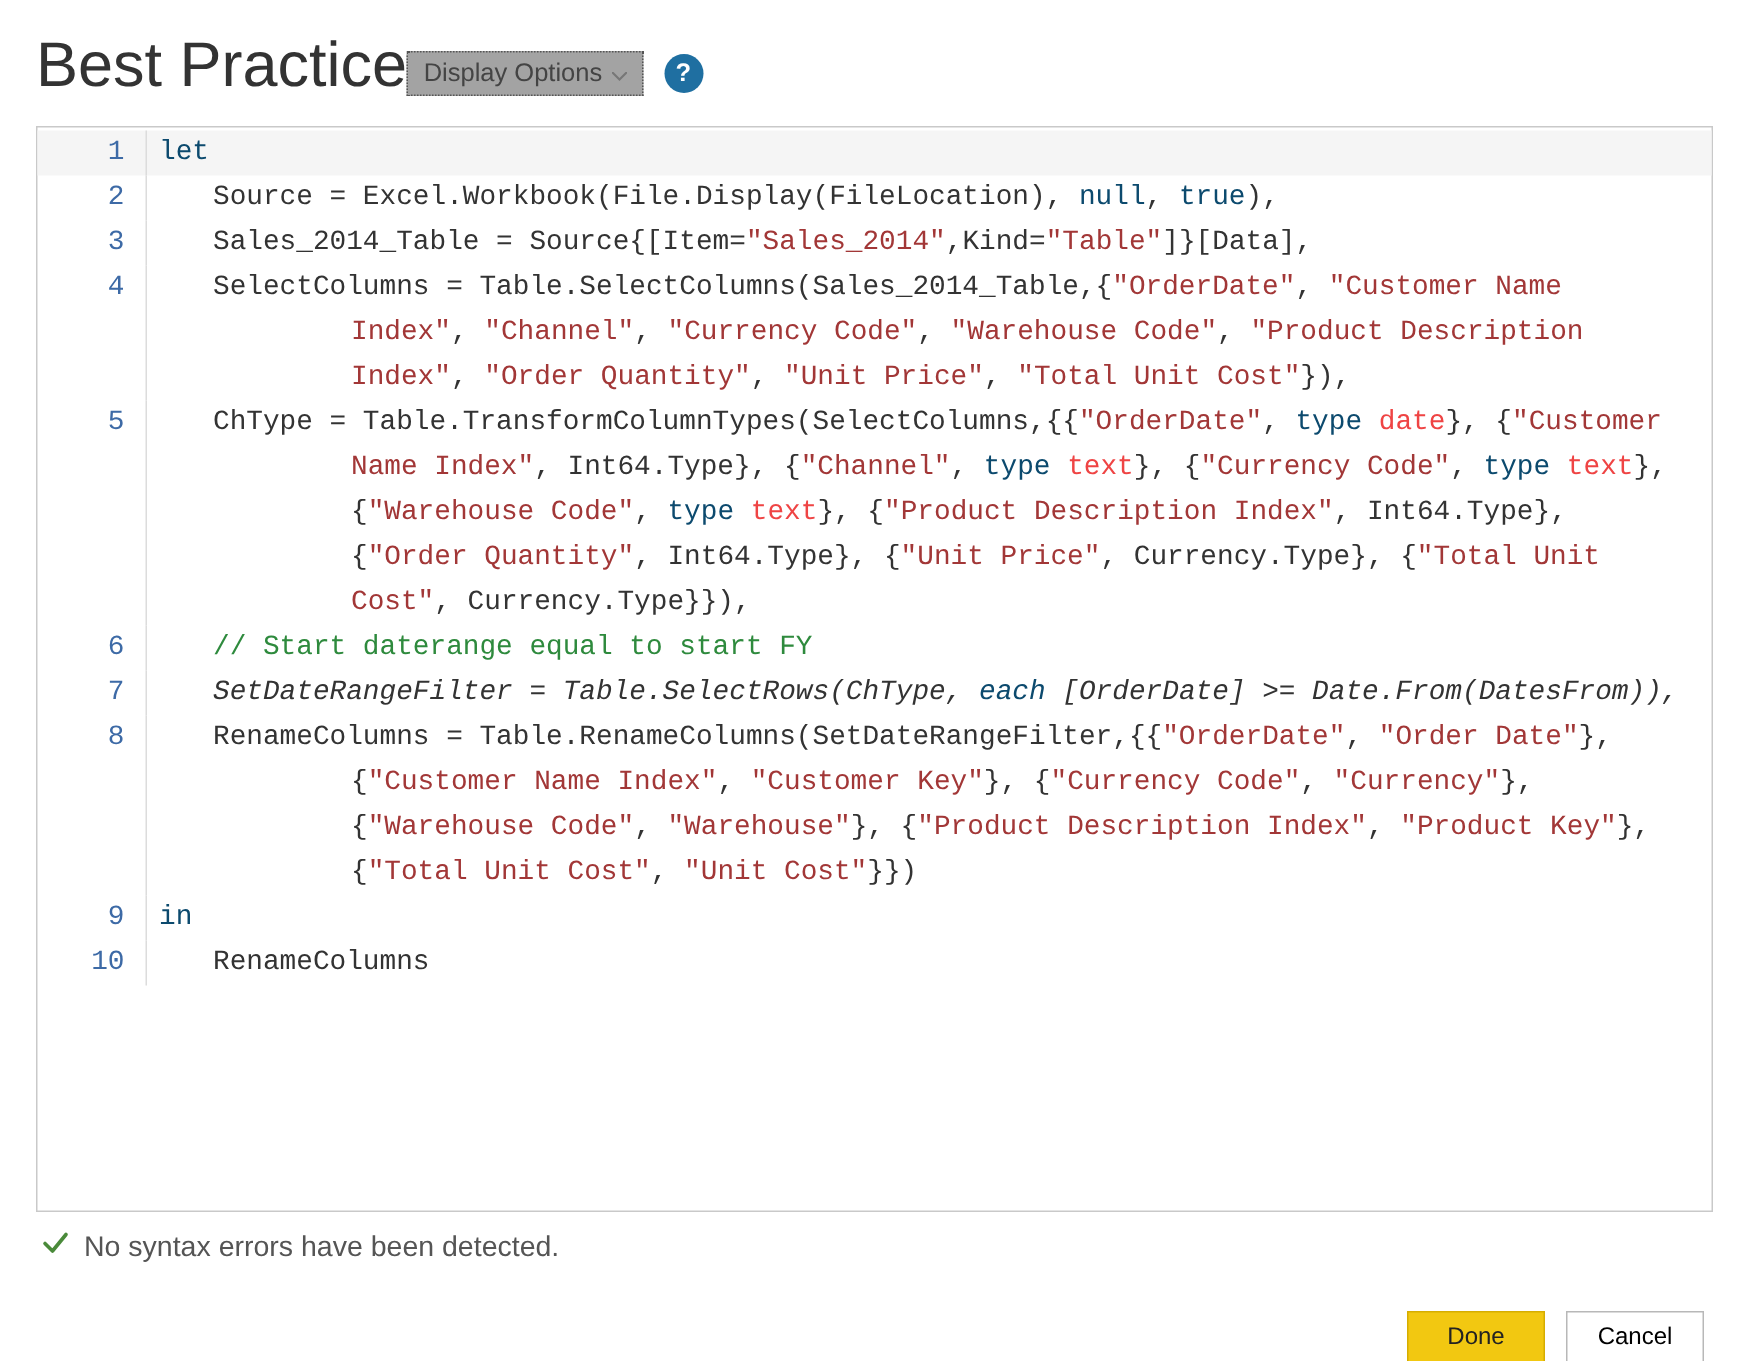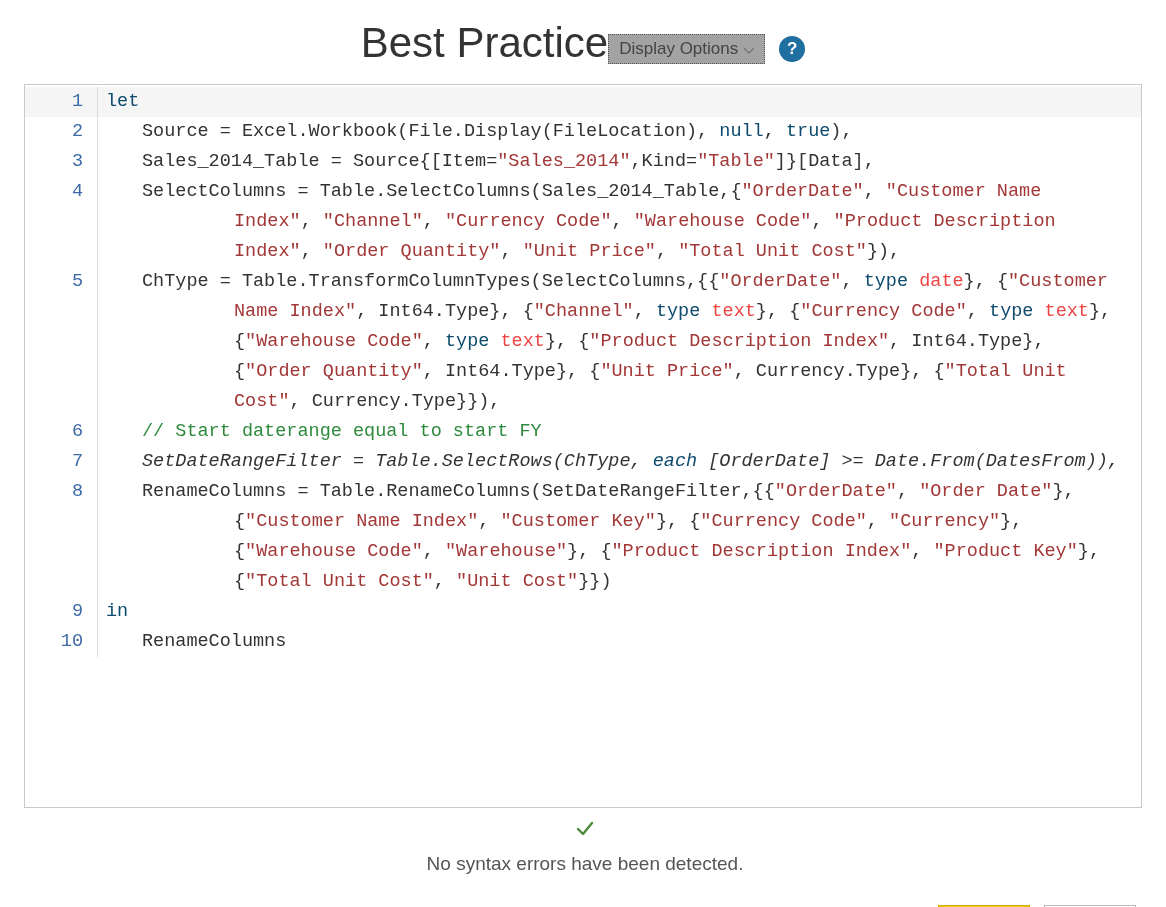--- a/index.html
+++ b/index.html
@@ -10,21 +10,21 @@
     color: #333;
     width: 1166px;
   }
   .page {
     padding: 20px 24px 30px 24px;
     box-sizing: border-box;
   }
   .header-row {
     display: flex;
     align-items: flex-start;
-    justify-content: center;
+    justify-content: flex-start;
     margin-bottom: 18px;
   }
   .title {
     font-size: 42px;
     font-weight: 300;
     color: #333333;
     margin: 0;
     line-height: 1.1;
   }
   .header-right {
@@ -114,21 +114,20 @@
   .row-current { background: #f5f5f5; }
 
   .status-row {
     display: flex;
     align-items: center;
     gap: 10px;
     margin-top: 12px;
     padding-left: 4px;
     color: #555;
     font-size: 19px;
-    flex-direction: column;
   }
   .check-icon {
     color: #4a8a3a;
     font-size: 20px;
   }
   .button-row {
     display: flex;
     justify-content: flex-end;
     gap: 14px;
     margin-top: 30px;

